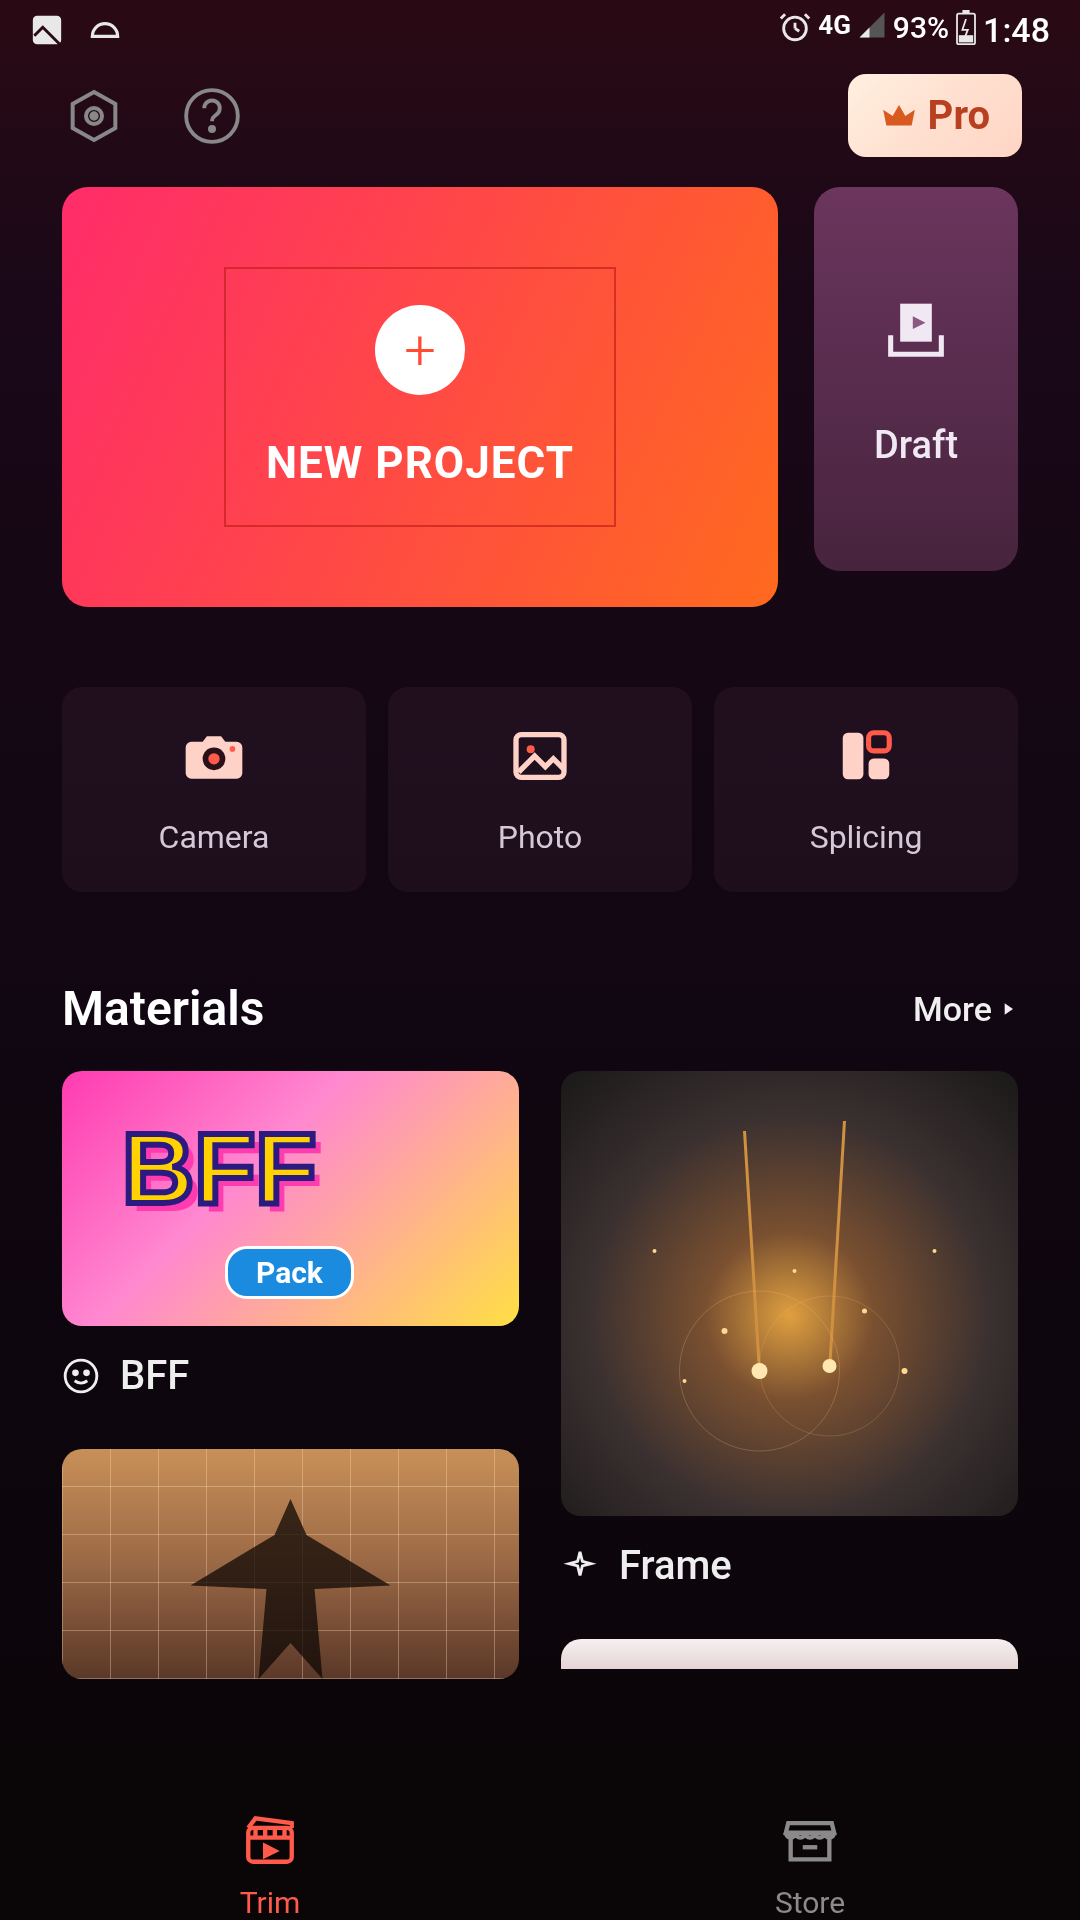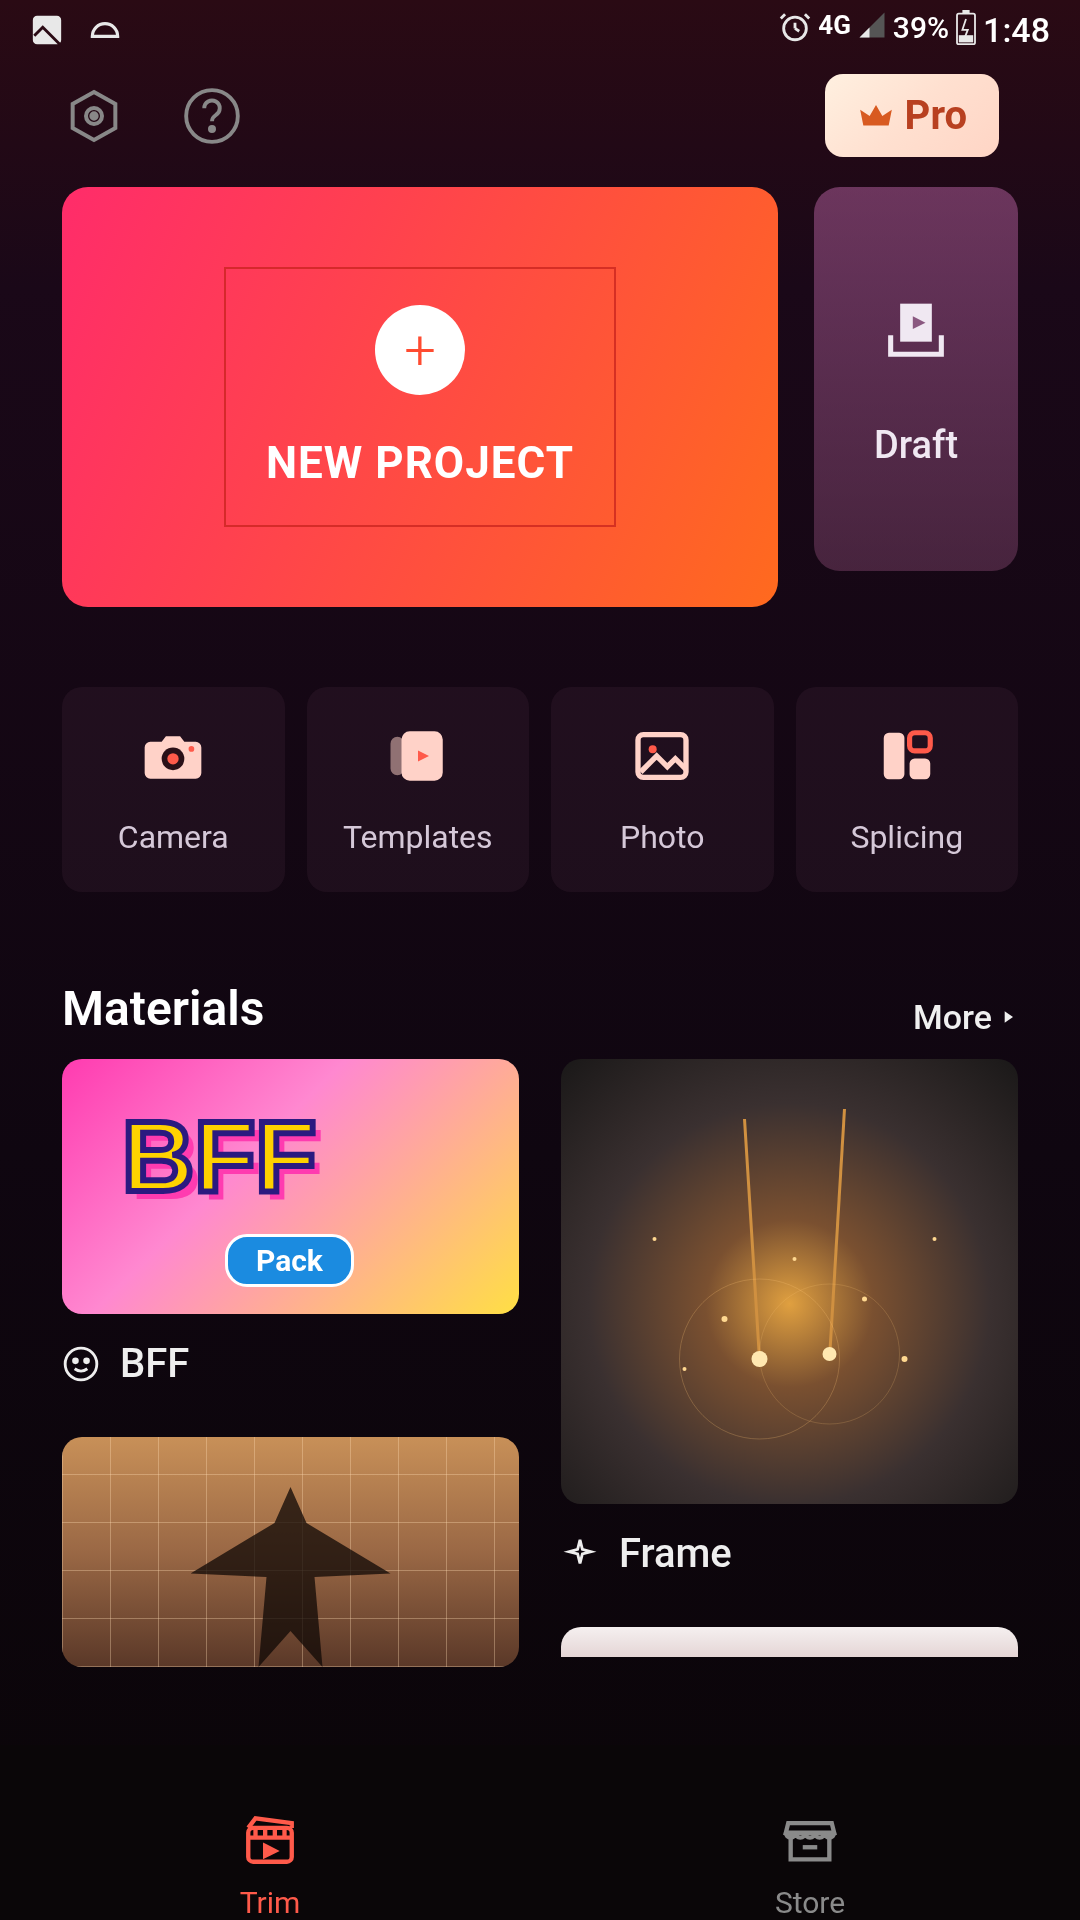--- a/index.html
+++ b/index.html
@@ -25,21 +25,21 @@
   }
   .status-left { display: flex; align-items: center; gap: 22px; }
   .status-right { display: flex; align-items: flex-start; gap: 6px; }
   .status-icon { color: #e8e8e8; }
 
   
   .header {
     display: flex;
     align-items: center;
     justify-content: space-between;
-    padding: 14px 81px 30px 62px;
+    padding: 14px 58px 30px 62px;
   }
   .header-left { display: flex; align-items: center; gap: 54px; }
   .header-icon {
     width: 64px; height: 64px;
     display: flex; align-items: center; justify-content: center;
     color: #888;
   }
   .pro-badge {
     background: linear-gradient(135deg, #fff0e0, #ffe0d0, #ffd5c5);
     color: #b84020;
@@ -130,23 +130,23 @@
     gap: 30px;
     color: #d5c8d8;
   }
   .quick-tile .icon-wrap { color: #ffd2c8; height: 64px; display: flex; align-items: center; }
   .quick-label { font-size: 32px; }
 
   
   .materials-head {
     display: flex;
     justify-content: space-between;
-    align-items: flex-end;
+    align-items: center;
     padding: 0 62px;
-    margin-bottom: 22px;
+    margin-bottom: 34px;
   }
   .materials-title { font-size: 48px; font-weight: 600; color: #fff; }
   .more-link {
     font-size: 34px;
     color: #f0f0f0;
     font-weight: 500;
     display: flex;
     align-items: center;
     gap: 6px;
   }
@@ -272,21 +272,21 @@
           <line x1="19" y1="3" x2="22" y2="6"></line>
         </svg>
     </span>
     <span style="font-size:26px;font-weight:700;">4G</span>
     <span class="status-icon">
       <svg width="30" height="30" viewBox="0 0 24 24">
           <path d="M2 22 L22 2 L22 22 Z" fill="#555"></path>
           <path d="M2 22 L10 14 L10 22 Z" fill="#e8e8e8"></path>
         </svg>
     </span>
-    <span>39%</span>
+    <span>93%</span>
     <span class="status-icon">
       <svg width="22" height="36" viewBox="0 0 12 20">
           <rect x="1" y="2" width="10" height="17" rx="1" fill="none" stroke="currentColor"></rect>
           <rect x="4" y="0" width="4" height="2" fill="currentColor"></rect>
           <rect x="2" y="14" width="8" height="4" fill="currentColor"></rect>
           <path d="M6 5 L4 11 L7 11 L5 16" stroke="currentColor" fill="none"></path>
         </svg>
     </span>
     <span style="font-size:34px;">1:48</span>
   </div>
@@ -342,30 +342,20 @@
   <div class="quick-tile">
     <span class="icon-wrap">
       <svg width="68" height="68" viewBox="0 0 24 24" fill="currentColor">
           <path d="M4 7 L8 7 L9.5 5 L14.5 5 L16 7 L20 7 A2 2 0 0 1 22 9 L22 18 A2 2 0 0 1 20 20 L4 20 A2 2 0 0 1 2 18 L2 9 A2 2 0 0 1 4 7 Z"></path>
           <circle cx="12" cy="13" r="4" fill="#2a1018"></circle>
           <circle cx="12" cy="13" r="2" fill="#ff5a4a"></circle>
           <circle cx="18.5" cy="9.5" r="1" fill="#ff5a4a"></circle>
         </svg>
     </span>
     <div class="quick-label">Camera</div>
-  </div>
-  <div class="quick-tile">
-    <span class="icon-wrap">
-      <svg width="66" height="66" viewBox="0 0 24 24" fill="none" stroke="currentColor" stroke-width="2">
-          <rect x="7" y="4" width="13" height="16" rx="2" fill="currentColor"></rect>
-          <rect x="3" y="6" width="3" height="12" rx="1.5" fill="currentColor" opacity="0.5"></rect>
-          <path d="M12 10 L16 12 L12 14 Z" fill="#ff5a4a" stroke="none"></path>
-        </svg>
-    </span>
-    <div class="quick-label">Templates</div>
   </div>
   <div class="quick-tile">
     <span class="icon-wrap">
       <svg width="64" height="64" viewBox="0 0 24 24" fill="none" stroke="currentColor" stroke-width="2">
           <rect x="3" y="4" width="18" height="16" rx="2"></rect>
           <circle cx="8.5" cy="9.5" r="1.5" fill="#ff5a4a" stroke="none"></circle>
           <path d="M4 18 L10 12 L14 16 L17 13 L21 17"></path>
         </svg>
     </span>
     <div class="quick-label">Photo</div>

